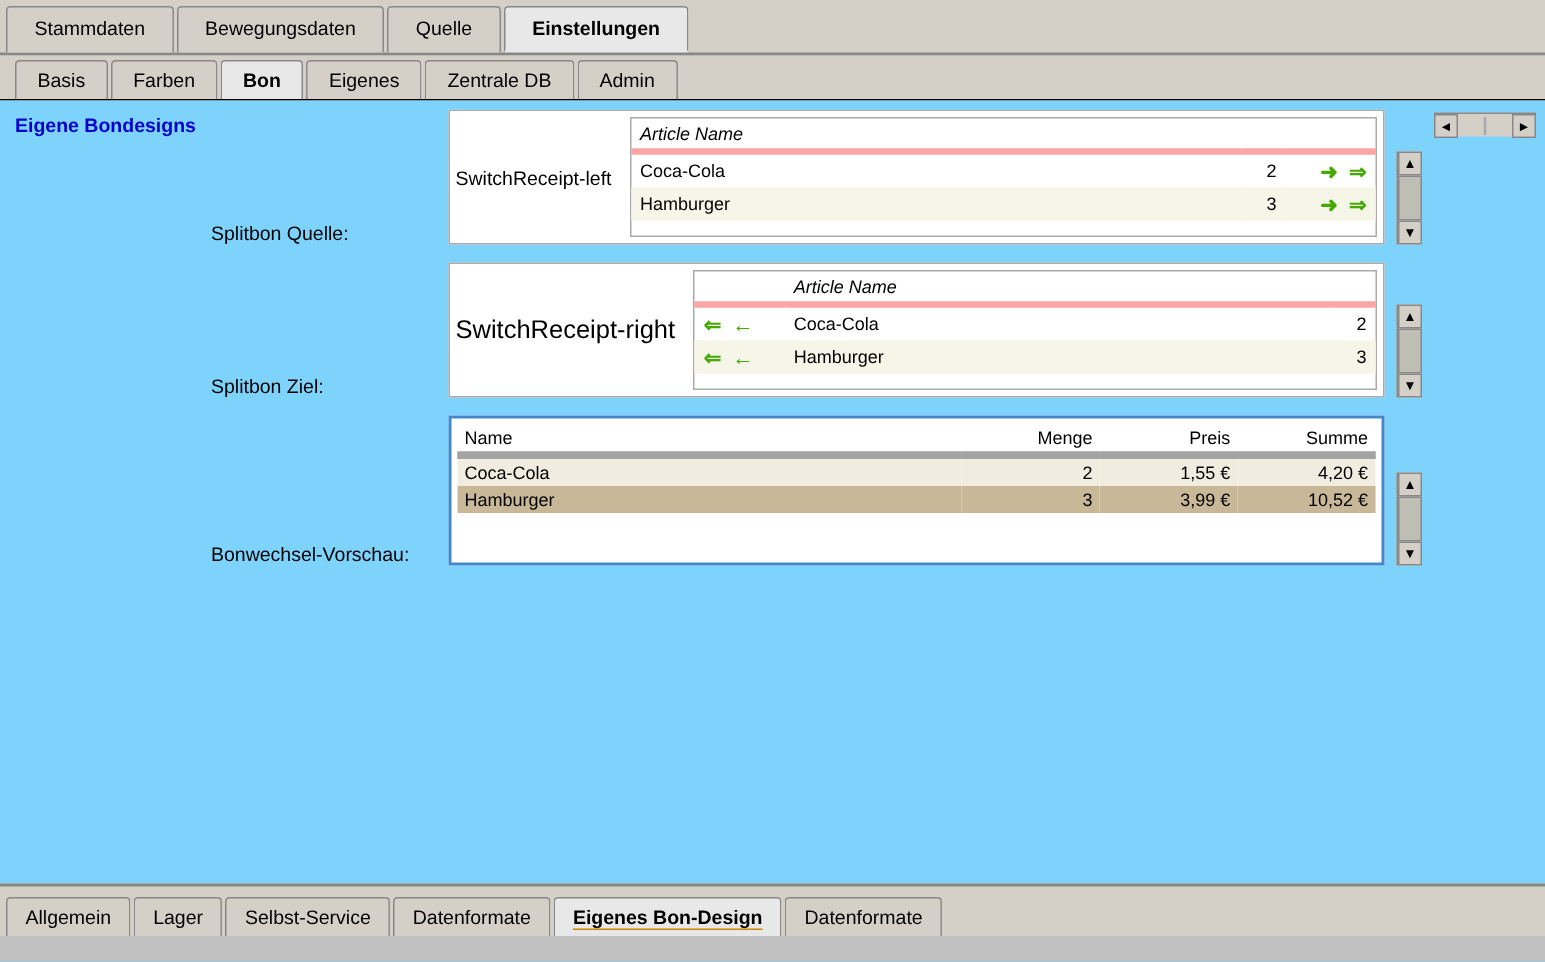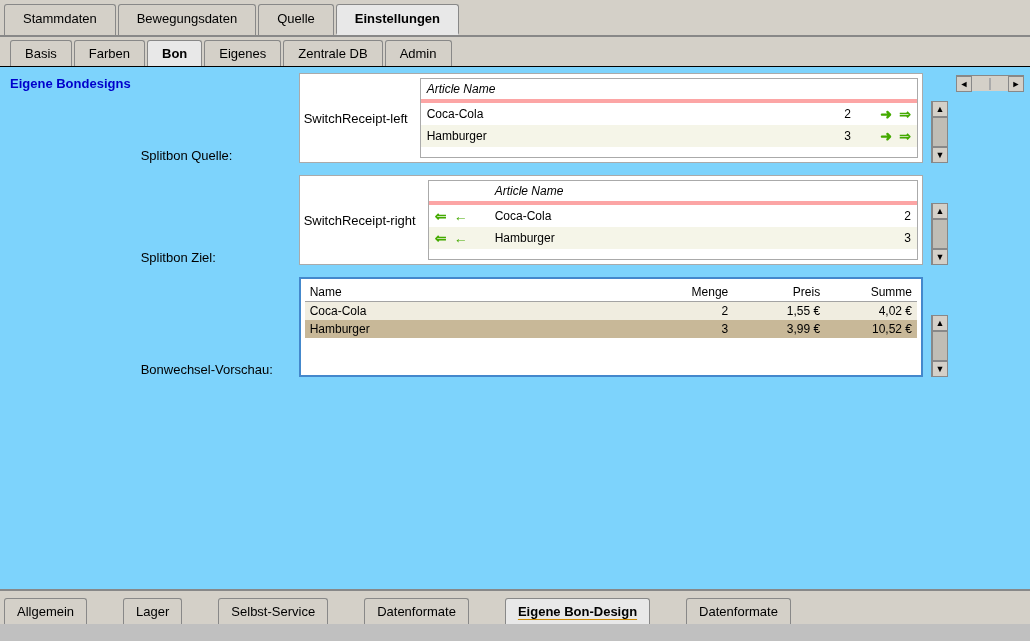--- a/index.html
+++ b/index.html
@@ -182,21 +182,20 @@
     }
 
     
     .bottom-tabs {
       display: flex;
       background: #d4d0c8;
       border-top: 2px solid #888;
       padding: 3px 4px 0 4px;
       height: 35px;
       align-items: flex-end;
-      gap: 34px;
     }
     .bottom-tab {
       padding: 5px 12px;
       background: #d4d0c8;
       border: 1px solid #888;
       border-bottom: none;
       cursor: pointer;
       font-size: 13px;
       margin-right: 2px;
       border-radius: 3px 3px 0 0;
@@ -212,21 +211,21 @@
     
     .bon-table {
       width: 100%;
       border-collapse: collapse;
       font-size: 12px;
     }
     .bon-table th {
       font-weight: normal;
       text-align: left;
       padding: 2px 5px;
-      border-bottom: 1px solid #a3a3a3;
+      border-bottom: 5px solid #a3a3a3;
     }
     .bon-table td {
       padding: 2px 5px;
     }
     .bon-table tr.row1 td {
       background: #f0ede0;
     }
     .bon-table tr.row2 td {
       background: #c8b898;
     }
@@ -301,21 +300,21 @@
               <div class="scroll-thumb"></div>
             </div>
           <div class="scroll-btn">▼</div>
         </div>
       </div>
 
       <div class="setting-row">
         <div class="setting-label">Splitbon Ziel:</div>
         <div style="display:flex; flex:1; border:1px solid #aaa; background:white; min-height:90px; padding:4px;">
           <div style="display:flex; align-items:center; padding-right:12px;">
-            <span style="font-size:13px;">SwitchReceipt-right</span>
+            <span style="font-size:17px;">SwitchReceipt-right</span>
           </div>
           <div style="flex:1; border:1px solid #aaa; background:white;">
             <table class="receipt-table">
               <thead>
                 <tr>
                   <th style="width:60px;"></th>
                   <th style="font-style:italic;">Article Name</th>
                   <th style="width:30px;"></th>
                 </tr>
               </thead>
@@ -360,21 +359,21 @@
                   <th style="text-align:right; width:15%;">Menge</th>
                   <th style="text-align:right; width:15%;">Preis</th>
                   <th style="text-align:right; width:15%;">Summe</th>
                 </tr>
               </thead>
               <tbody>
                 <tr class="row1">
                   <td>Coca-Cola</td>
                   <td class="num">2</td>
                   <td class="num">1,55 €</td>
-                  <td class="num">4,02 €</td>
+                  <td class="num">4,20 €</td>
                 </tr>
                 <tr class="row2">
                   <td>Hamburger</td>
                   <td class="num">3</td>
                   <td class="num">3,99 €</td>
                   <td class="num">10,52 €</td>
                 </tr>
               </tbody>
             </table>
           </div>
@@ -396,15 +395,15 @@
     <div class="h-scroll-track"></div>
     <div style="width:16px; height:16px; background:#d4d0c8; border:1px solid #888; display:flex; align-items:center; justify-content:center; font-size:9px; cursor:pointer;">►</div>
   </div>
 </div>
 
 <div class="bottom-tabs">
   <div class="bottom-tab">Allgemein</div>
   <div class="bottom-tab">Lager</div>
   <div class="bottom-tab">Selbst-Service</div>
   <div class="bottom-tab">Datenformate</div>
-  <div class="bottom-tab active">Eigene Bon-Design</div>
+  <div class="bottom-tab active">Eigenes Bon-Design</div>
   <div class="bottom-tab">Datenformate</div>
 </div>
 
 </body></html>

